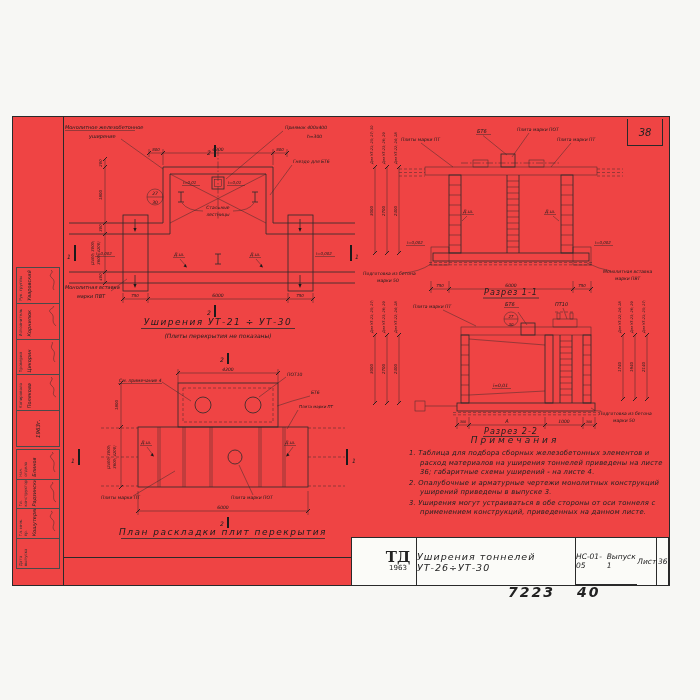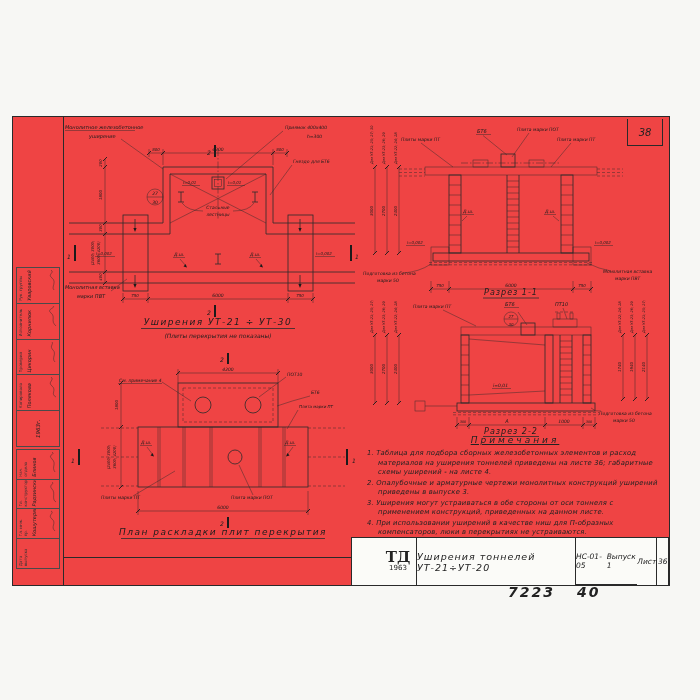--- a/index.html
+++ b/index.html
@@ -27,22 +27,22 @@
   .mid{text-anchor:middle}
   .ln{stroke:#2b2b2b;stroke-width:0.8;fill:none}
   .thin{stroke:#2b2b2b;stroke-width:0.45;fill:none}
   .thick{stroke:#1b1b1b;stroke-width:2;fill:none}
   .dash{stroke-dasharray:3 2}
   .dashdot{stroke-dasharray:7 2 1.5 2}
   .tick{stroke:#1b1b1b;stroke-width:0.9}
   .fillink{fill:#1b1b1b;stroke:none}
   
   .notes{position:absolute;left:354px;top:318px;width:296px;}
-  .notes-title{text-align:center;font:italic 9px "DejaVu Sans",sans-serif;letter-spacing:3px;text-decoration:underline;margin-bottom:4px;}
-  .note{font:italic 6.8px/1.4 "DejaVu Sans",sans-serif;padding-left:11px;text-indent:-11px;letter-spacing:.2px;margin-bottom:1px;}
+  .notes-title{text-align:center;font:italic 9px "DejaVu Sans",sans-serif;letter-spacing:3px;margin-bottom:4px;}
+  .note{font:italic 6.8px/1.4 "DejaVu Sans",sans-serif;padding-left:11px;text-indent:-11px;letter-spacing:.2px;margin-bottom:1px;margin-left:42px;}
   
   .tblock{position:absolute;left:338px;top:420px;right:0;height:47px;border:1.2px solid #2a2a2a;display:flex;background:#fbfbf8;}
   .tb-logo{width:36px;border-right:1.2px solid #2a2a2a;display:flex;flex-direction:column;align-items:center;justify-content:center;margin-left:28px;}
   .tb-logo .l1{font:bold 15px "DejaVu Serif",serif;line-height:13px;}
   .tb-logo .l2{font:7px "DejaVu Sans",sans-serif;}
   .tb-title{flex:1;display:flex;align-items:center;justify-content:center;font:italic 9.5px "DejaVu Sans",sans-serif;letter-spacing:1px;}
   .tb-right{width:92px;border-left:1.2px solid #2a2a2a;display:flex;flex-direction:row;}
   .tb-row{flex:1;border-bottom:1px solid #2a2a2a;display:flex;align-items:center;justify-content:center;font:italic 7.5px "DejaVu Sans",sans-serif;}
   .tb-row:last-child{border-bottom:none;}
   .tb-split{display:flex;width:100%;height:100%;}
@@ -597,31 +597,30 @@
       <text class="t9 mid" x="160" y="186">План раскладки плит перекрытия</text>
       <line class="ln" x1="58" y1="189.5" x2="262" y2="189.5"></line>
     </g>
   </svg>
 
   <div class="notes">
     <div class="notes-title">Примечания</div>
     <div class="note">1. Таблица для подбора сборных железобетонных элементов и расход материалов на уширения тоннелей приведены на листе 36; габаритные схемы уширений - на листе 4.</div>
     <div class="note">2. Опалубочные и арматурные чертежи монолитных конструкций уширений приведены в выпуске 3.</div>
     <div class="note">3. Уширения могут устраиваться в обе стороны от оси тоннеля с применением конструкций, приведенных на данном листе.</div>
-    <div class="note">4. При использовании уширений в качестве ниш для П-образных компенсаторов, люки в перекрытиях не устраиваются.</div>
   </div>
 
   <div class="bottom-line"></div>
 
   <div class="tblock">
     <div class="tb-logo">
       <div class="l1">ТД</div>
       <div class="l2">1963</div>
     </div>
-    <div class="tb-title">Уширения тоннелей УТ-21÷УТ-20</div>
+    <div class="tb-title">Уширения тоннелей УТ-26÷УТ-30</div>
     <div class="tb-right">
       <div class="tb-row">НС-01-05</div>
       <div class="tb-row">Выпуск 1</div>
       <div class="tb-row">
         <div class="tb-split">
           <div class="a">Лист</div>
           <div class="b">36</div>
         </div>
       </div>
     </div>

